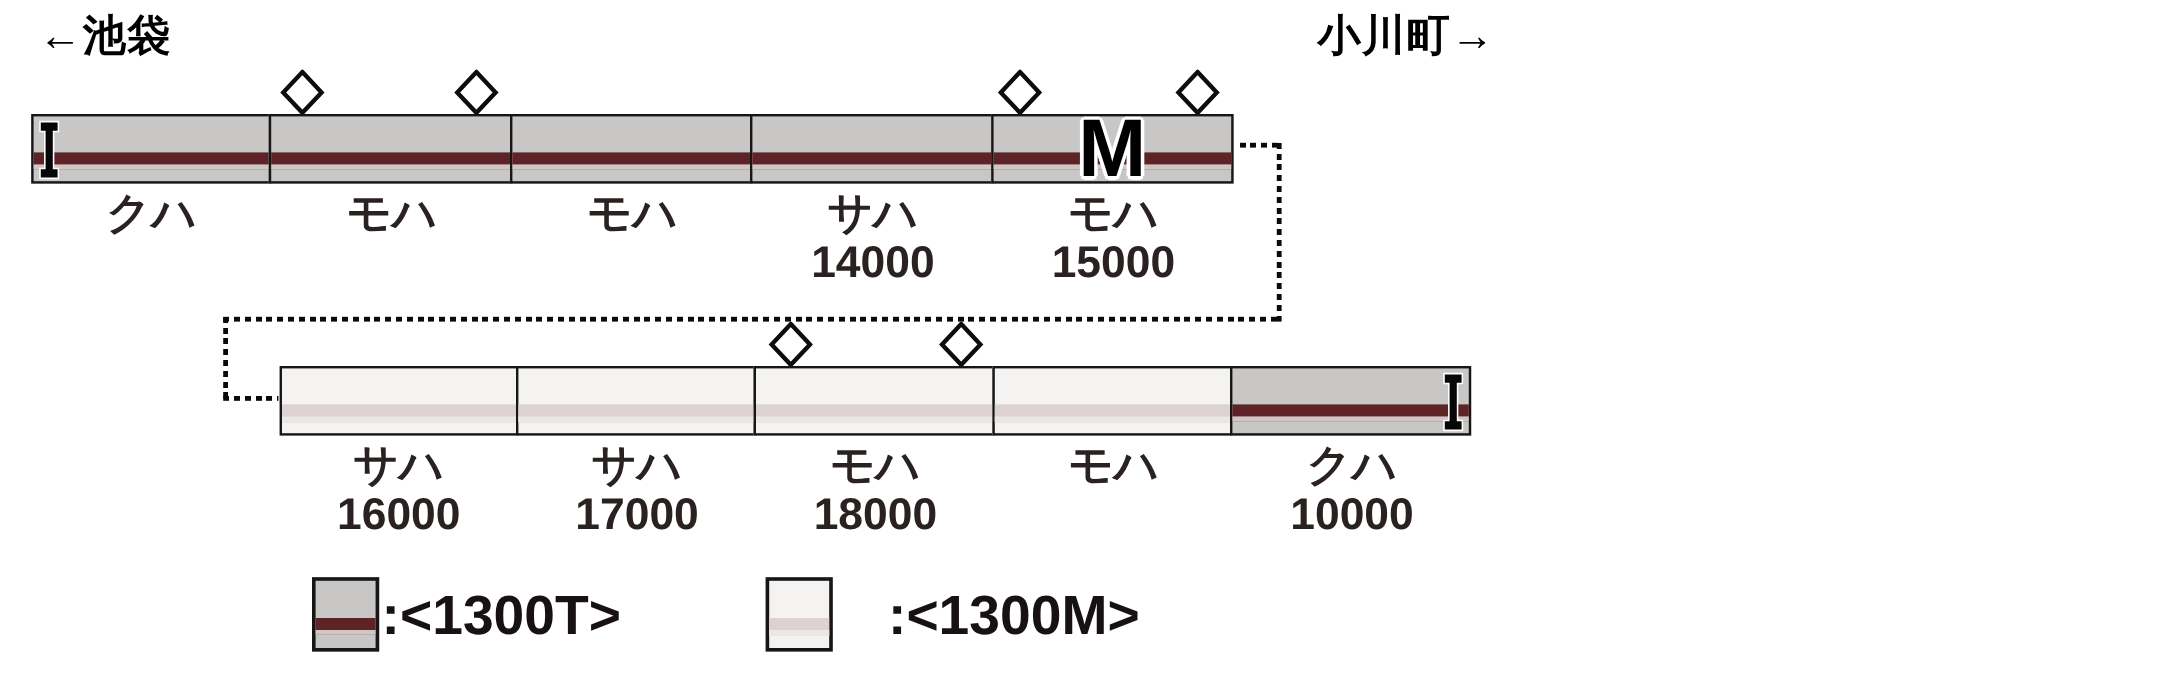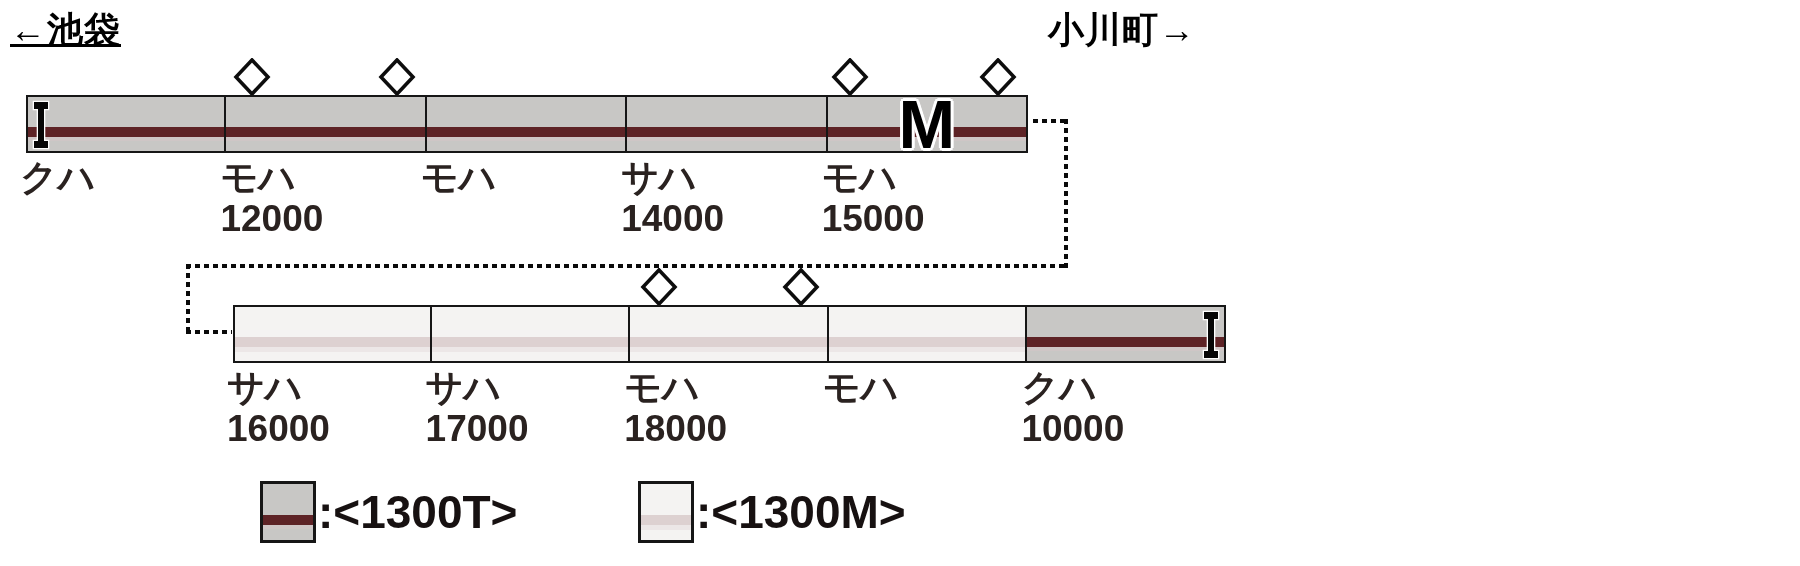--- a/index.html
+++ b/index.html
@@ -4,38 +4,38 @@
 <style>
   html,body{margin:0;padding:0;}
   body{
     width:1800px;height:566px;position:relative;background:#ffffff;overflow:hidden;
     font-family:"Liberation Sans","DejaVu Sans",sans-serif;
   }
   .dir-label{
     position:absolute;top:6px;font-size:36px;font-weight:600;color:#000;
     letter-spacing:1px;white-space:nowrap;
   }
-  #dir-left{left:10px;text-decoration:underline;}
-  #dir-right{left:1048px;}
+  #dir-left{left:32px;}
+  #dir-right{left:1098px;}
 
   .train{position:absolute;display:flex;}
   .car-slot{flex:1 1 0;position:relative;}
   .car-body{
     position:relative;height:58px;border:2px solid #161616;margin-left:-2px;
     box-sizing:border-box;
   }
   .car-slot:first-child .car-body{margin-left:0;}
   .liv-t{background:#c8c7c5;}
   .liv-m{background:#f4f3f2;}
   .stripe{position:absolute;left:0;right:0;top:30px;height:10px;}
   .liv-t .stripe{background:#5e2326;border-bottom:4px solid #cfc6c6;}
   .liv-m .stripe{background:#ddd1d1;border-bottom:5px solid #ece7e7;}
 
   .car-label{
-    position:absolute;top:62px;left:-6px;right:-6px;text-align:left;
+    position:absolute;top:62px;left:-6px;right:-6px;text-align:center;
     font-size:37px;line-height:41px;font-weight:600;color:#2a2220;white-space:nowrap;
   }
   .pantograph{position:absolute;top:-37px;width:38px;height:38px;}
   .end-marker{position:absolute;top:3px;z-index:3;}
   .end-left{left:3px;}
   .end-right{right:3px;}
   .m-mark{
     position:absolute;left:50%;top:-8px;transform:translateX(-50%);
     font-size:68px;line-height:70px;font-weight:700;color:#000;z-index:2;
     text-shadow:-3px 0 0 #fff,3px 0 0 #fff,0 -3px 0 #fff,0 3px 0 #fff,
@@ -47,21 +47,21 @@
   .dot-v{position:absolute;width:4px;
     background-image:repeating-linear-gradient(180deg,#0a0a0a 0 5px,transparent 5px 9px);}
   #conn-a{left:1033px;top:119px;width:34px;}
   #conn-b{left:1064px;top:119px;height:149px;}
   #conn-c{left:186px;top:264px;width:882px;}
   #conn-d{left:186px;top:264px;height:70px;}
   #conn-e{left:186px;top:330px;width:46px;}
 
   .legend-item{position:absolute;top:481px;display:flex;align-items:center;}
   #legend-0{left:260px;}
-  #legend-1{left:638px;}
+  #legend-1{left:638px;gap:44px;}
   .legend-swatch{position:relative;width:50px;height:56px;border:3px solid #161616;}
   .legend-swatch .stripe{top:31px;}
   .legend-label{
     font-size:46px;font-weight:600;color:#171111;margin-left:2px;line-height:56px;
     white-space:nowrap;letter-spacing:0px;
   }
 </style>
 </head>
 <body>
 
@@ -85,21 +85,20 @@
           <polygon points="19,2 35,19 19,36 3,19" fill="#ffffff" stroke="#0d0d0d" stroke-width="3.6"></polygon>
         </svg></div>
       <div class="pantograph" style="left: calc(85% - 19px);"><svg viewBox="0 0 38 38" width="38" height="38">
           <polygon points="19,2 35,19 19,36 3,19" fill="#ffffff" stroke="#0d0d0d" stroke-width="3.6"></polygon>
         </svg></div>
       <div class="car-body liv-t">
         <div class="stripe"></div>
       </div>
       <div class="car-label">
         <div>モハ</div>
-        <div>12000</div>
       </div>
     </div>
     <div class="car-slot">
       <div class="car-body liv-t">
         <div class="stripe"></div>
       </div>
       <div class="car-label">
         <div>モハ</div>
       </div>
     </div>

